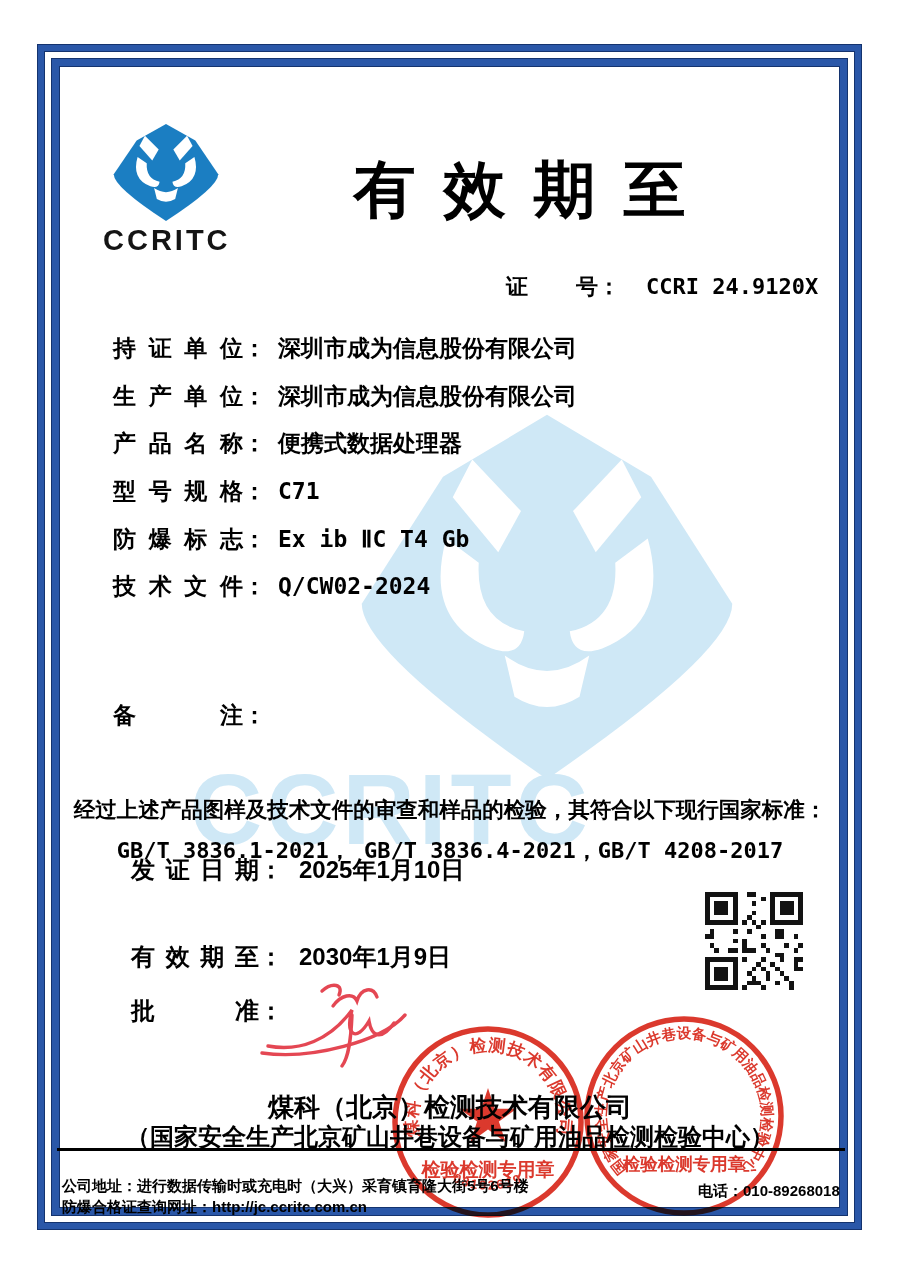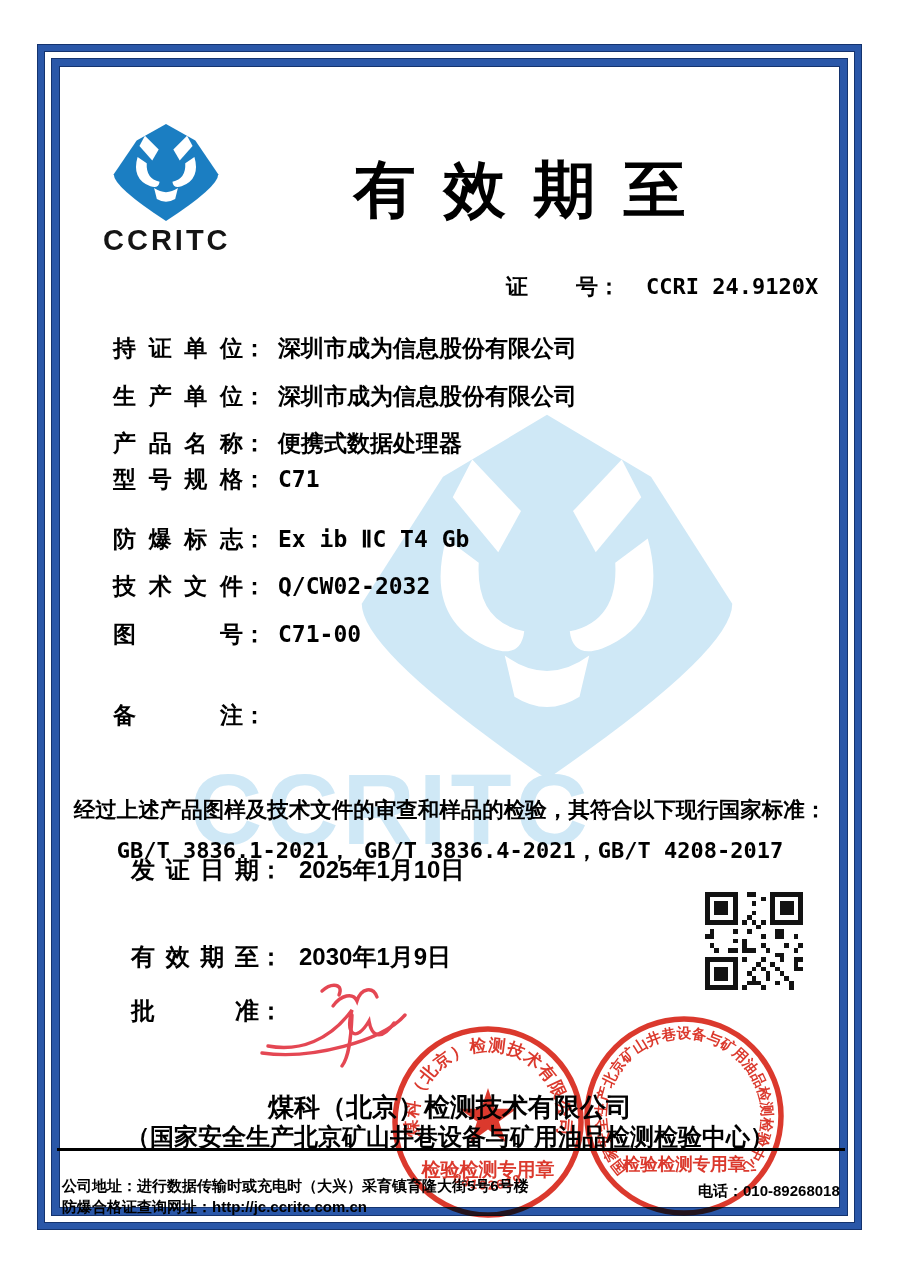--- a/index.html
+++ b/index.html
@@ -94,24 +94,23 @@
     <div class="logo-text">CCRITC</div>
   </div>
 
   <div class="title">有效期至</div>
 
   <div class="cert-no"><span class="cn-label">证号</span>：<span class="val mono">CCRI 24.9120X</span></div>
 
   <div class="field-row" style="top:333px"><span class="f-label">持证单位</span>：<span class="val">深圳市成为信息股份有限公司</span></div>
   <div class="field-row" style="top:428px"><span class="f-label">产品名称</span>：<span class="val">便携式数据处理器</span></div>
   <div class="field-row" style="top:381px"><span class="f-label">生产单位</span>：<span class="val">深圳市成为信息股份有限公司</span></div>
-  <div class="field-row" style="top:464px"><span class="f-label">型号规格</span>：<span class="val mono">C71</span></div>
+  <div class="field-row" style="top:476px"><span class="f-label">型号规格</span>：<span class="val mono">C71</span></div>
   <div class="field-row" style="top:524px"><span class="f-label">防爆标志</span>：<span class="val mono">Ex ib ⅡC T4 Gb</span></div>
-  <div class="field-row" style="top:571px"><span class="f-label">技术文件</span>：<span class="val mono">Q/CW02-2032</span></div>
-  <div class="field-row" style="top:619px"><span class="f-label">图号</span>：<span class="val mono">C71-00</span></div>
+  <div class="field-row" style="top:571px"><span class="f-label">技术文件</span>：<span class="val mono">Q/CW02-2024</span></div>
   <div class="field-row" style="top:700px"><span class="f-label">备注</span>：</div>
 
 
   <div class="statement">经过上述产品图样及技术文件的审查和样品的检验，其符合以下现行国家标准：</div>
   <div class="standards mono">GB/T 3836.1-2021，  GB/T 3836.4-2021，GB/T 4208-2017</div>
 
   <div class="date-row" style="top:854px"><span class="d-label">发证日期</span>：<span class="val">2025年1月10日</span></div>
   <div class="date-row" style="top:941px"><span class="d-label">有效期至</span>：<span class="val">2030年1月9日</span></div>
   <div class="date-row" style="top:995px"><span class="d-label">批准</span>：</div>
 

